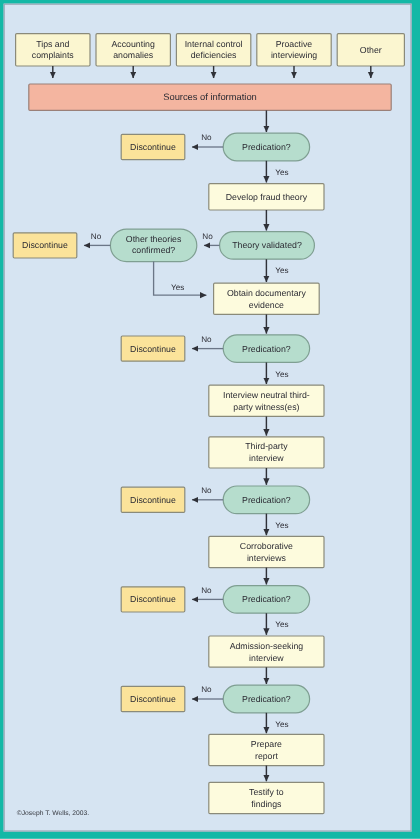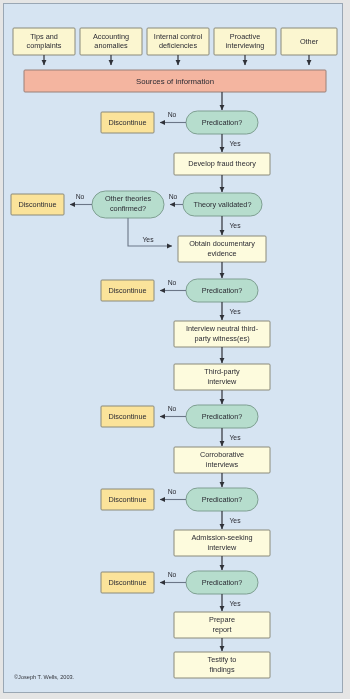--- a/index.html
+++ b/index.html
@@ -10,21 +10,21 @@
   body {
     width: 350px;
     height: 699px;
     font-family: "Liberation Sans", sans-serif;
     overflow: hidden;
   }
   #canvas {
     position: relative;
     width: 350px;
     height: 699px;
-    background: #e5e5e5;
+    background: #14b8a6;
   }
   #frame {
     position: absolute;
     left: 3px;
     top: 3px;
     width: 340px;
     height: 690px;
     background: #d6e4f2;
     border: 1px solid #9aa7b4;
     box-sizing: border-box;

